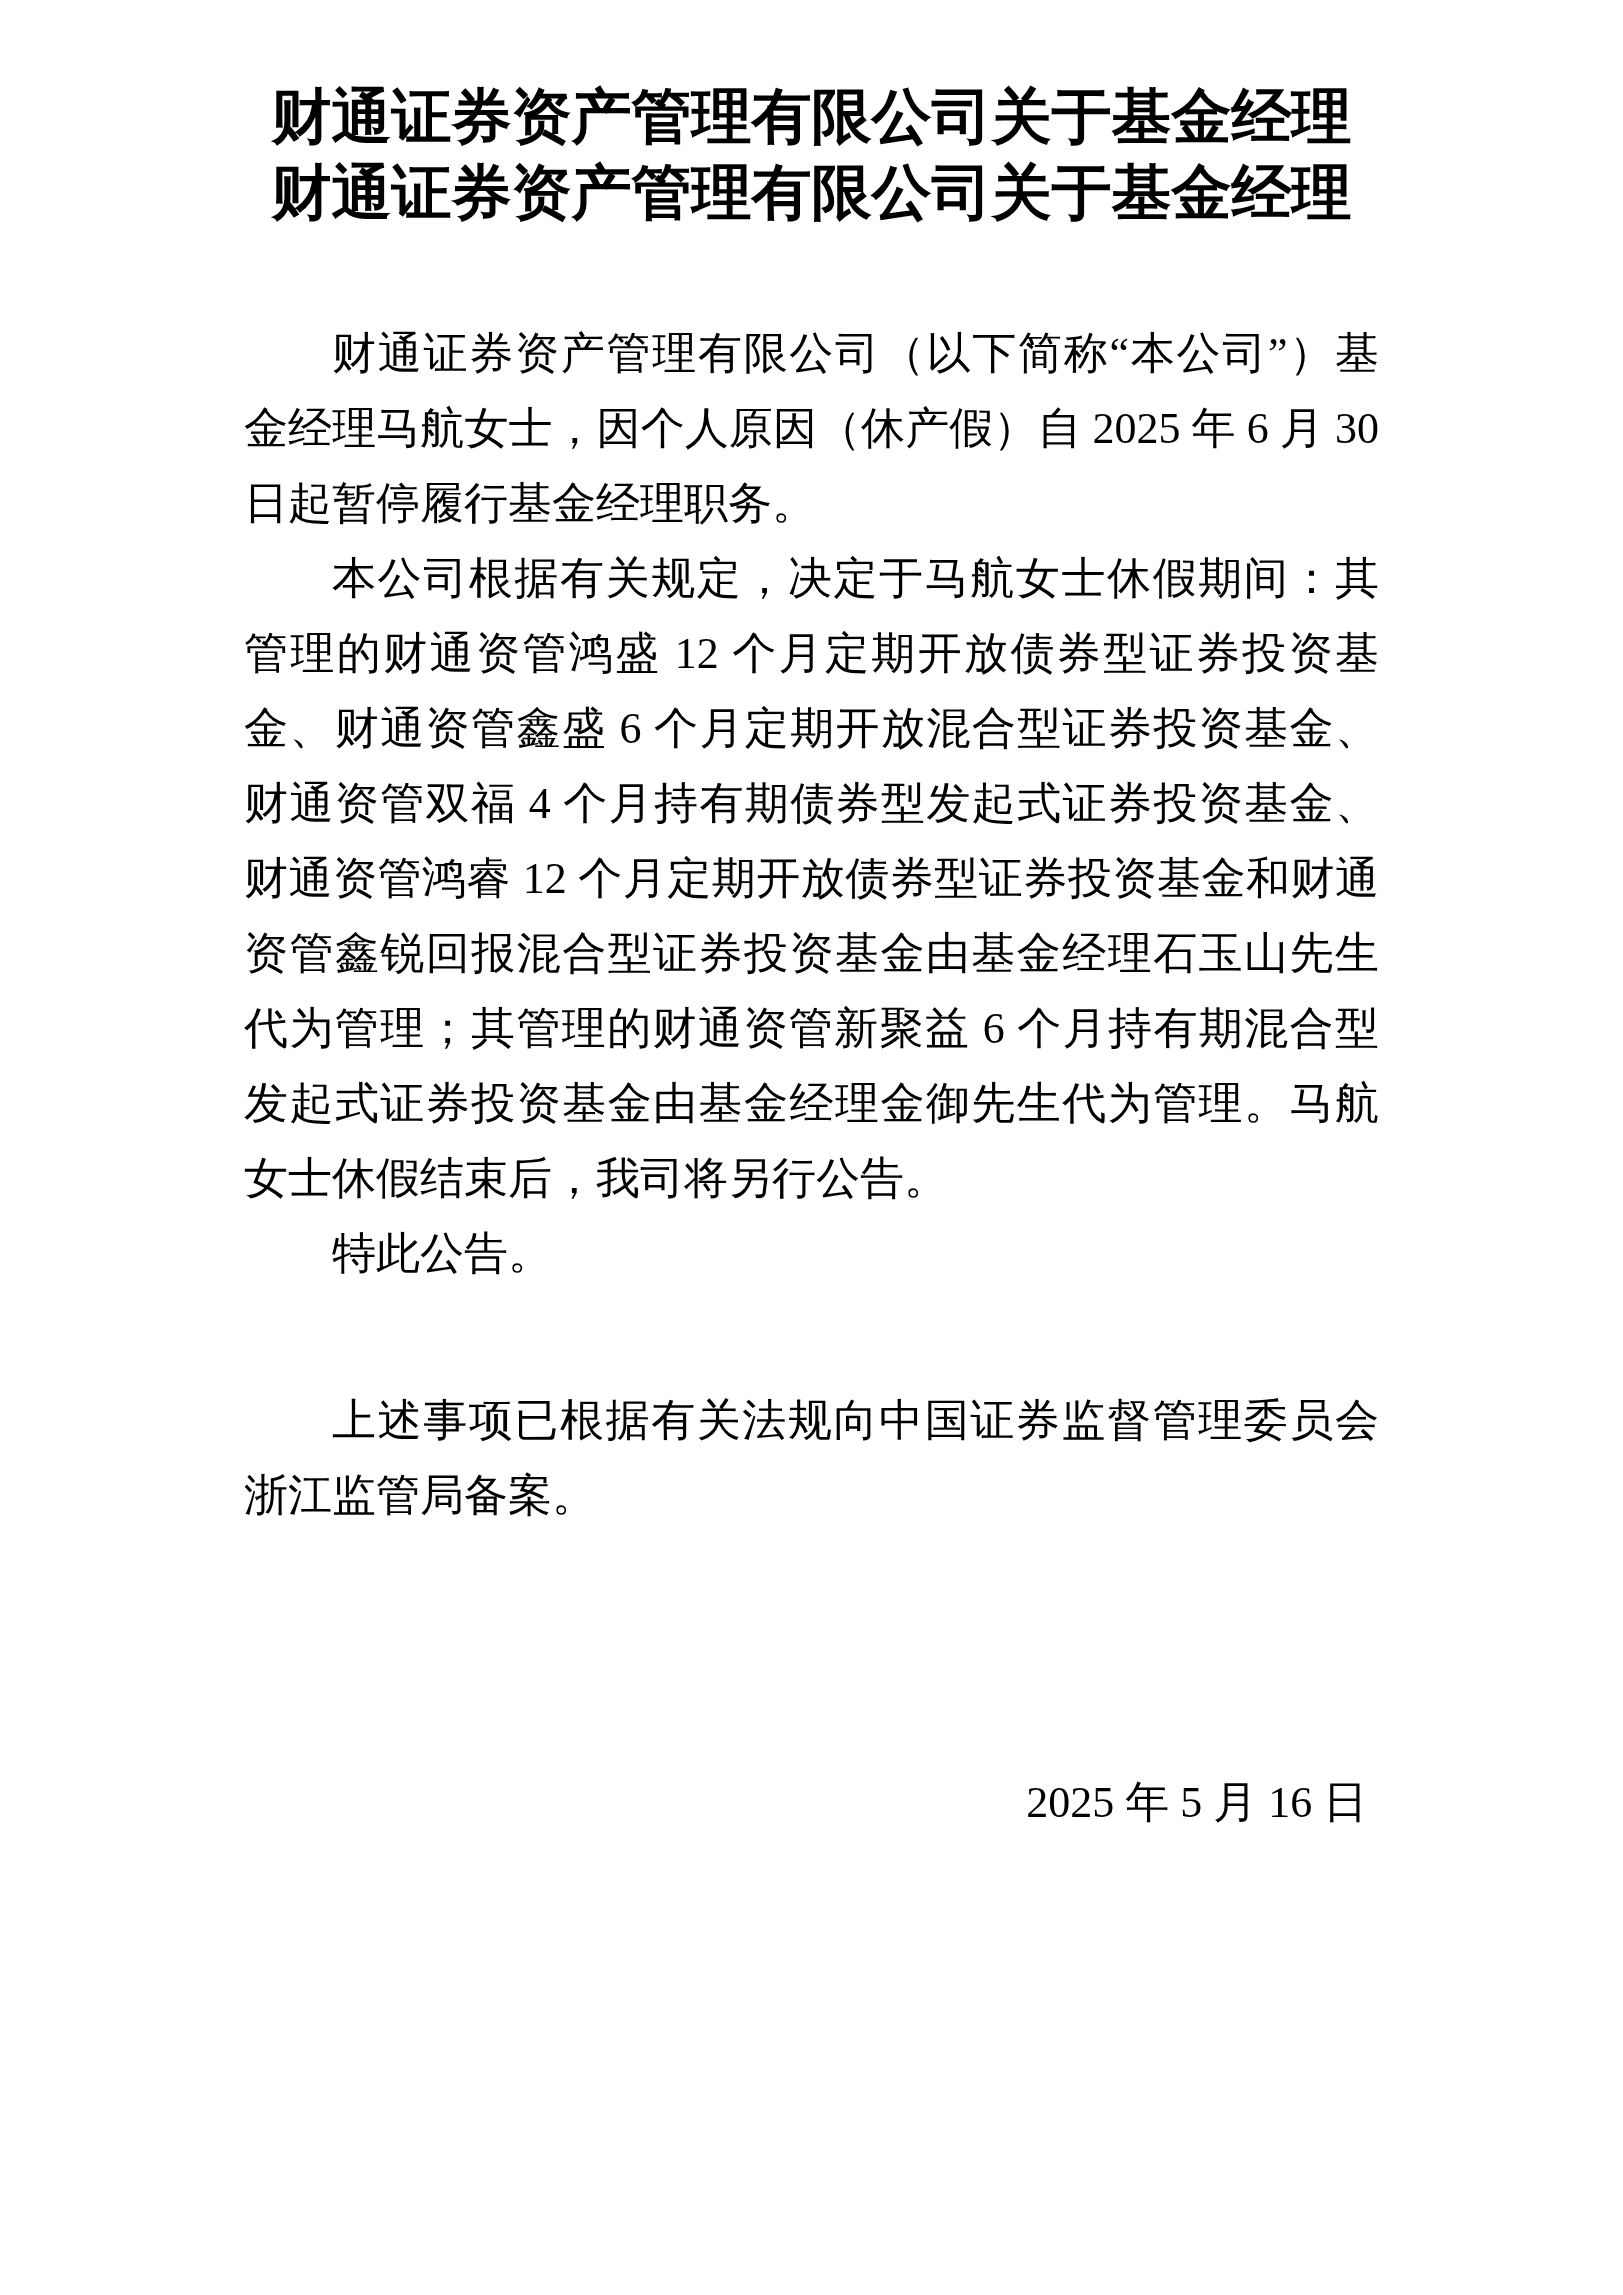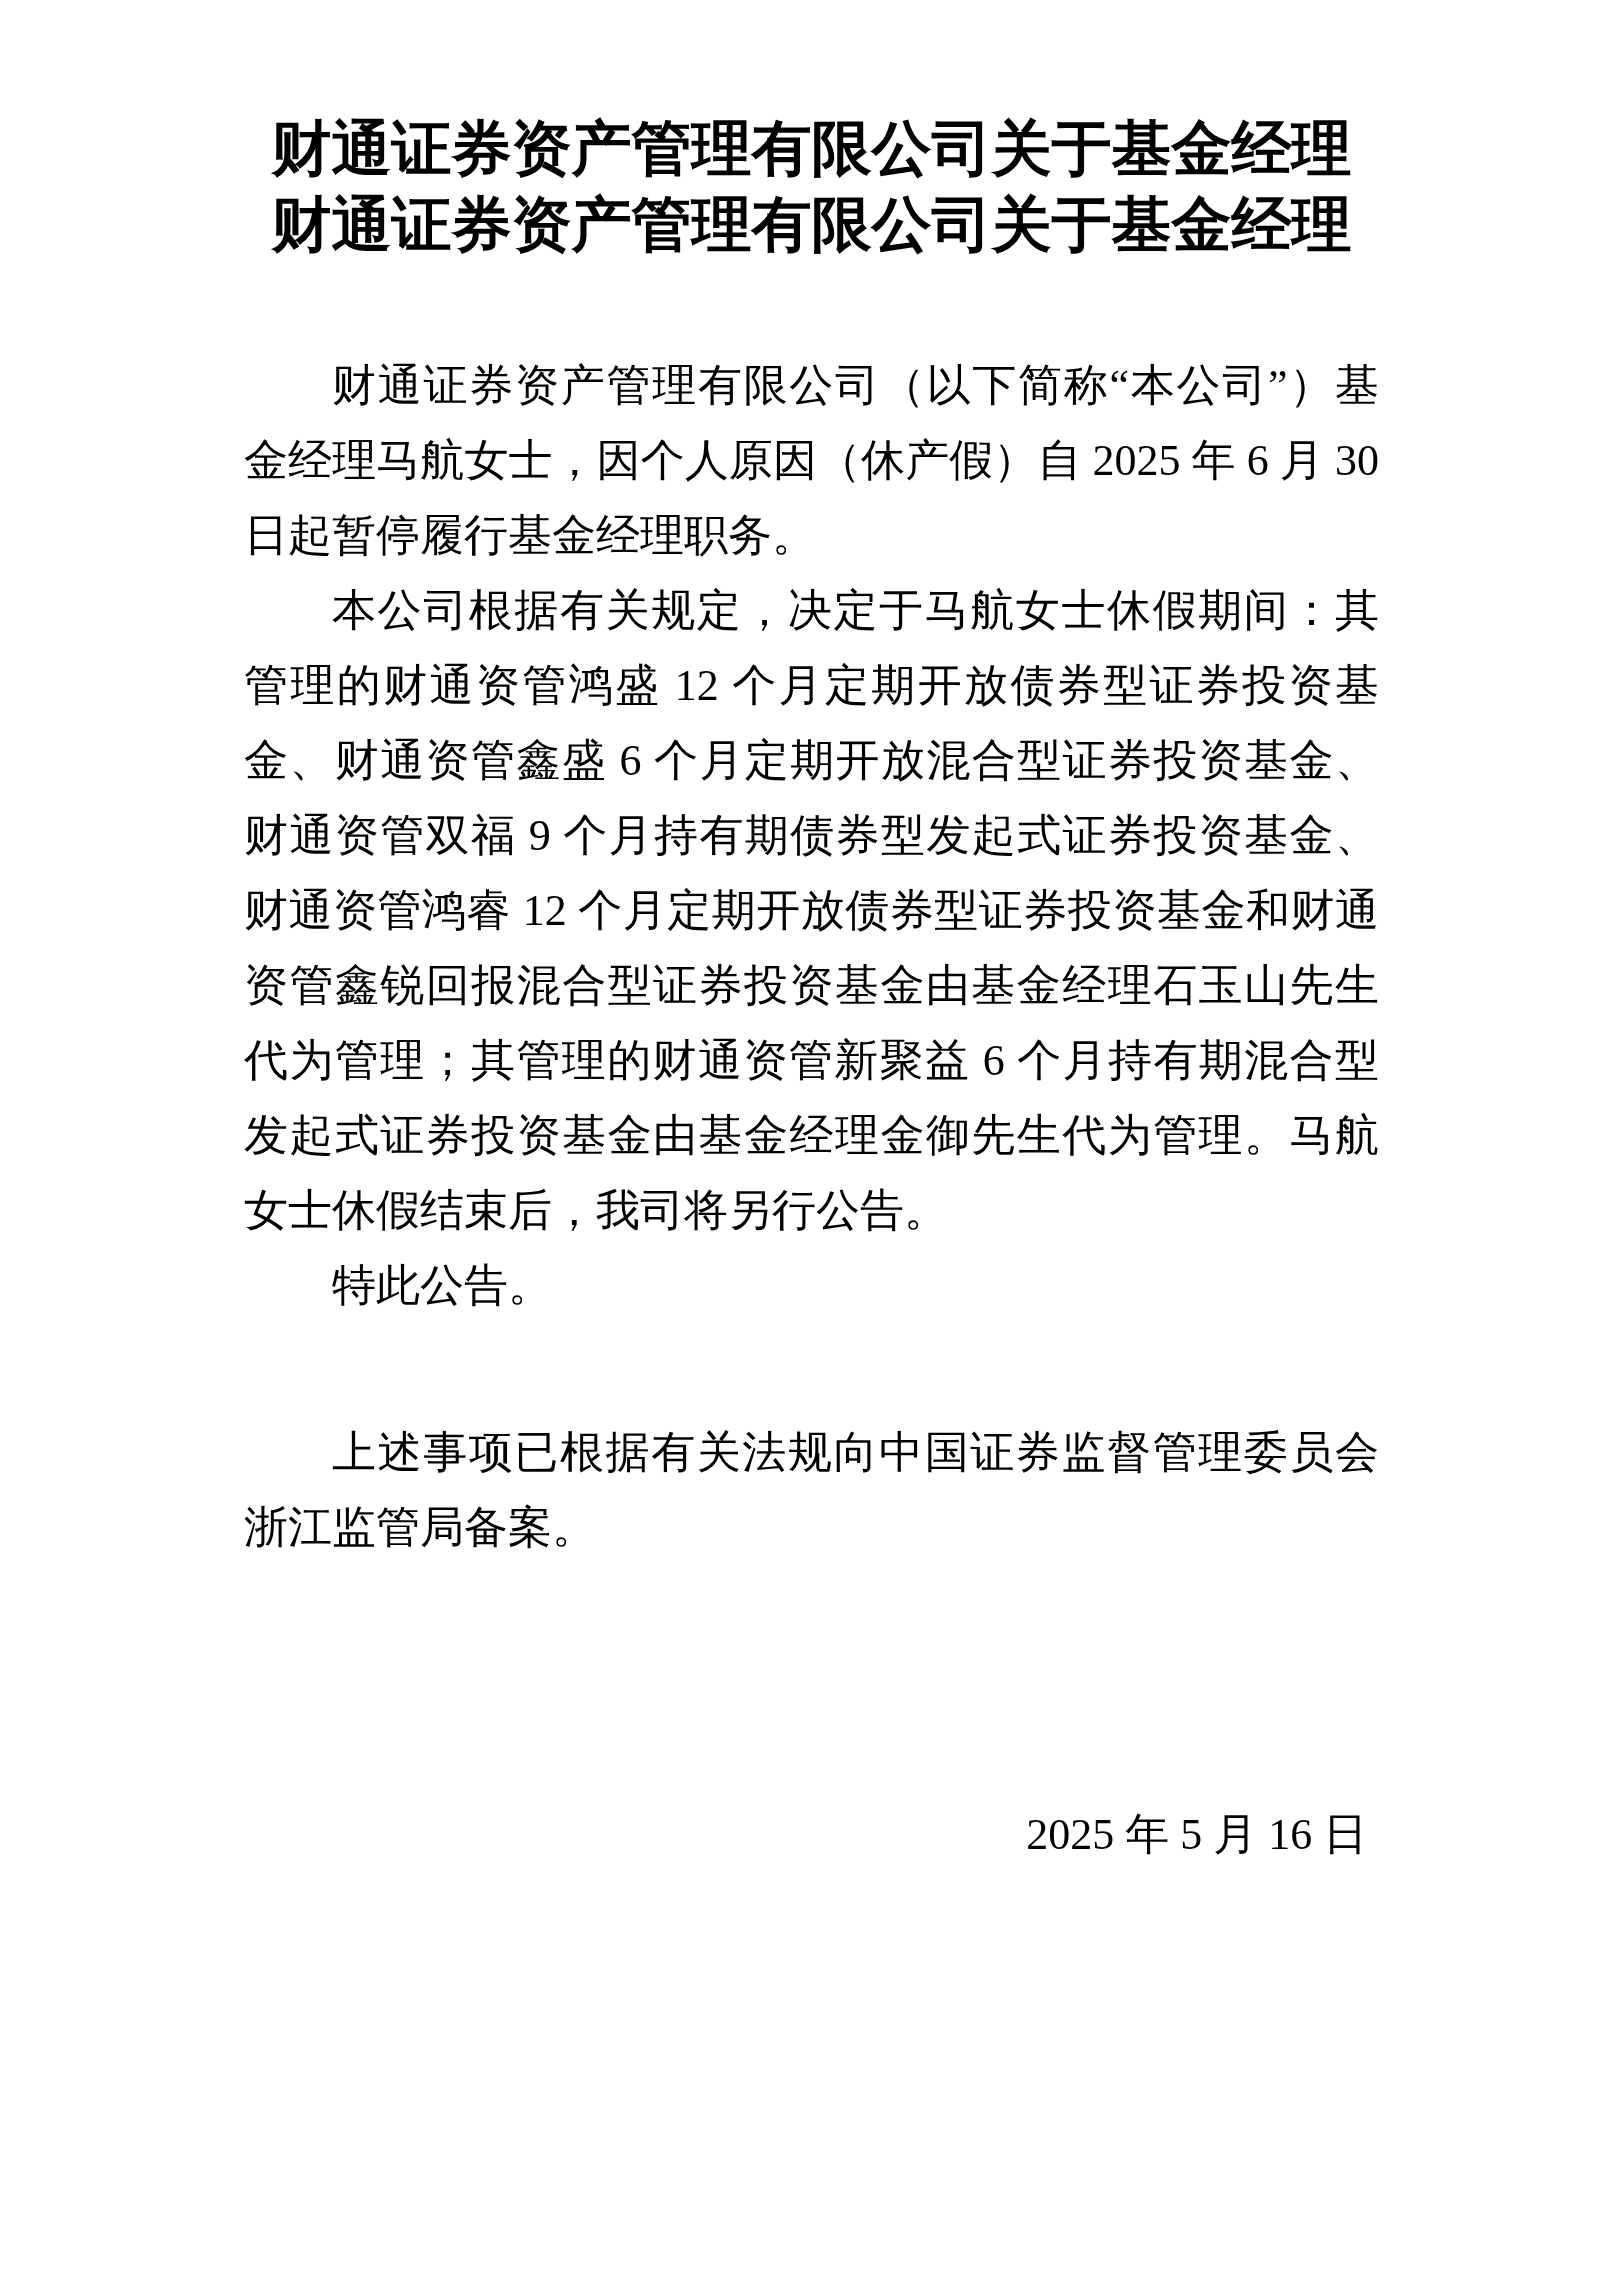--- a/index.html
+++ b/index.html
@@ -7,21 +7,21 @@
   .page {
     position: relative;
     width: 1623px;
     height: 2295px;
     background: #ffffff;
     color: #000000;
     font-family: "Liberation Serif", "DejaVu Serif", serif;
     overflow: hidden;
   }
   .doc-title {
-    padding-top: 111px;
+    padding-top: 79px;
     text-align: center;
     font-weight: 700;
     font-size: 60px;
     line-height: 76px;
   }
   .doc-body {
     margin: 85px 244px 0 244px;
     font-size: 44px;
     line-height: 75px;
     text-align: justify;
@@ -46,21 +46,21 @@
 
 <div class="page">
 
   <header class="doc-title">
     <div>财通证券资产管理有限公司关于基金经理</div>
     <div>财通证券资产管理有限公司关于基金经理</div>
   </header>
 
   <main class="doc-body">
     <p class="para">财通证券资产管理有限公司（以下简称“本公司”）基金经理马航女士，因个人原因（休产假）自 2025 年 6 月 30 日起暂停履行基金经理职务。</p>
-    <p class="para">本公司根据有关规定，决定于马航女士休假期间：其管理的财通资管鸿盛 12 个月定期开放债券型证券投资基金、财通资管鑫盛 6 个月定期开放混合型证券投资基金、财通资管双福 9 个月持有期债券型发起式证券投资基金、财通资管鸿睿 12 个月定期开放债券型证券投资基金和财通资管鑫锐回报混合型证券投资基金由基金经理石玉山先生代为管理；其管理的财通资管新聚益 6 个月持有期混合型发起式证券投资基金由基金经理金御先生代为管理。马航女士休假结束后，我司将另行公告。</p>
+    <p class="para">本公司根据有关规定，决定于马航女士休假期间：其管理的财通资管鸿盛 12 个月定期开放债券型证券投资基金、财通资管鑫盛 6 个月定期开放混合型证券投资基金、财通资管双福 4 个月持有期债券型发起式证券投资基金、财通资管鸿睿 12 个月定期开放债券型证券投资基金和财通资管鑫锐回报混合型证券投资基金由基金经理石玉山先生代为管理；其管理的财通资管新聚益 6 个月持有期混合型发起式证券投资基金由基金经理金御先生代为管理。马航女士休假结束后，我司将另行公告。</p>
     <p class="para">特此公告。</p>
     <p class="para spaced-before">上述事项已根据有关法规向中国证券监督管理委员会浙江监管局备案。</p>
 
     <div class="signature">
       <div>2025 年 5 月 16 日</div>
     </div>
   </main>
 
 </div>
 

